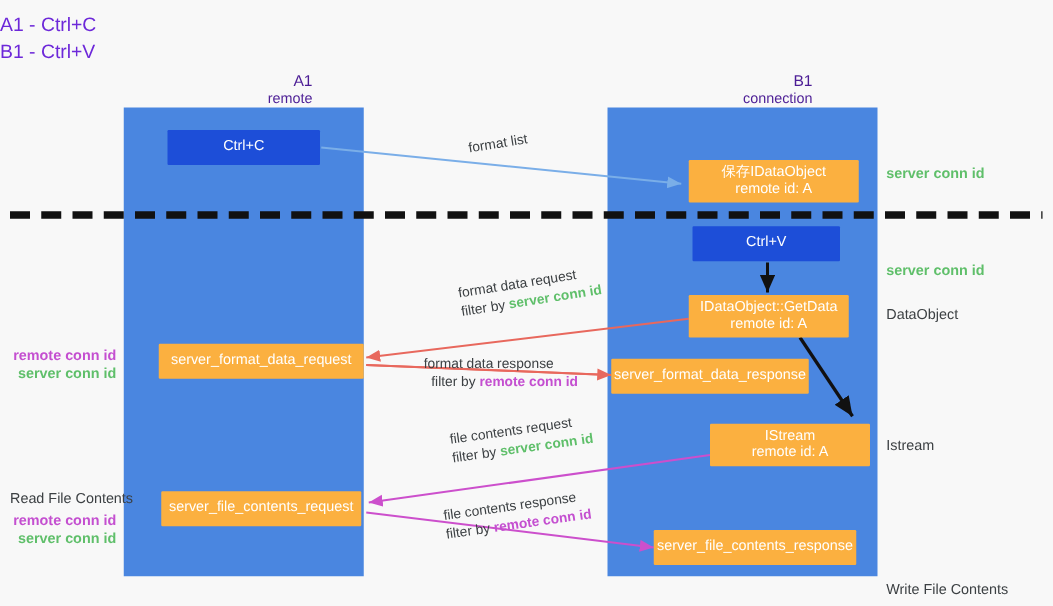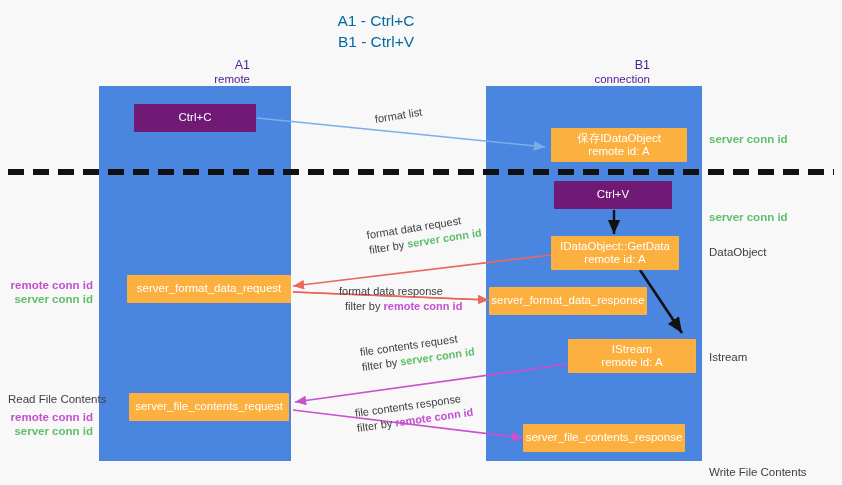--- a/index.html
+++ b/index.html
@@ -10,22 +10,22 @@
     overflow:hidden;
     position:relative;
     color:#3c4043;
   }
   #stage{position:absolute;left:0;top:0;width:842px;height:485px;}
   svg#wires{position:absolute;left:0;top:0;width:842px;height:485px;pointer-events:none;}
 
   .abs{position:absolute;}
 
   .title{
-    left:0;top:10px;width:752px;text-align:center;
-    font-size:15.5px;line-height:21px;color:#0369a1;
+    left:0;top:10px;width:752px;
+    font-size:15.5px;line-height:21px;color:#6d28d9;
     white-space:pre-line;
   }
 
   .col-head{
     text-align:right;font-size:12px;line-height:14px;color:#4c1d95;
   }
   .col-head .big{display:block;font-size:12.5px;}
   .col-head .sub{display:block;font-size:11.5px;}
 
   .lane{
@@ -35,21 +35,21 @@
   .box{
     box-sizing:border-box;
     display:flex;align-items:center;justify-content:center;
     text-align:center;
     color:#ffffff;
     font-size:11.5px;
     line-height:13.5px;
     white-space:pre-line;
     border-radius:1px;
   }
-  .box.green{background:#701a75;text-align:center;}
+  .box.green{background:#1d4ed8;text-align:center;}
   .box.orange{background:#fbb040;}
 
   .side-label{
     font-size:11.5px;color:#3c4043;line-height:14px;
   }
   .side-label.green{color:#5fbf6a;font-weight:bold;}
 
   .conn-stack{
     font-size:11.5px;line-height:14px;font-weight:bold;text-align:right;
   }

